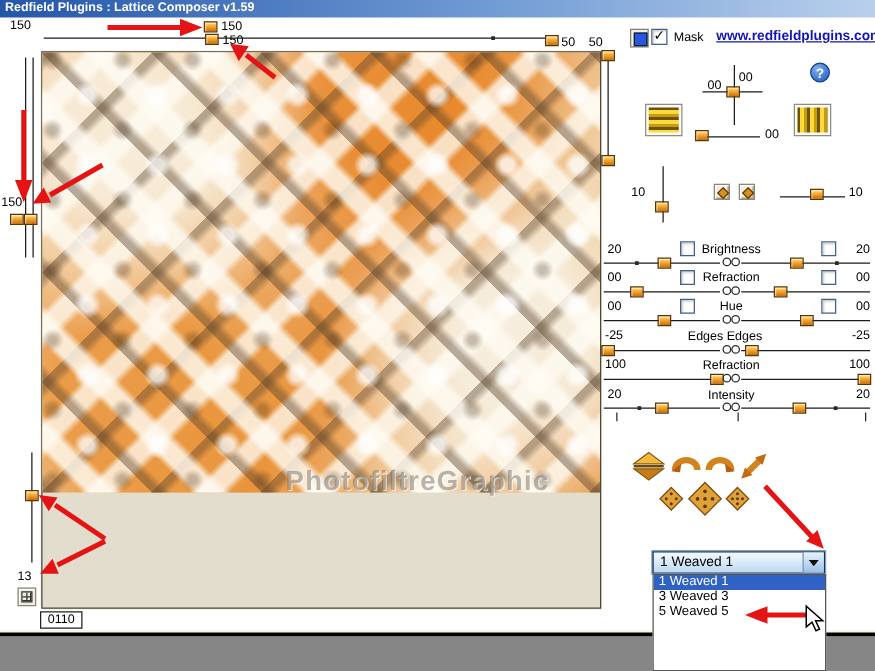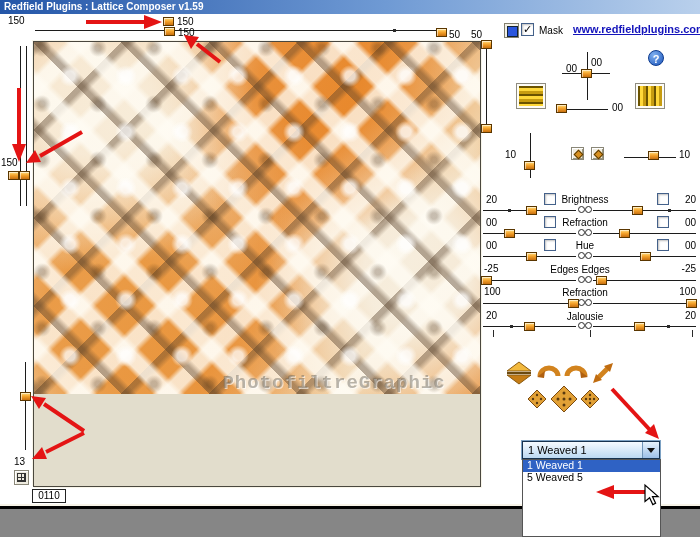--- a/index.html
+++ b/index.html
@@ -30,22 +30,22 @@
       repeating-linear-gradient(45deg,rgba(85,62,40,.42) 0 5px,rgba(255,255,255,0) 11px 22px,rgba(255,252,244,.8) 27px 39px,rgba(255,255,255,0) 45px 62px),
       repeating-linear-gradient(135deg,rgba(85,62,40,.40) 0 5px,rgba(255,255,255,0) 11px 22px,rgba(255,252,244,.75) 27px 39px,rgba(255,255,255,0) 45px 62px),
       radial-gradient(circle at 12% 18%,rgba(248,238,220,.9) 0 10%,rgba(248,238,220,0) 34%),
       radial-gradient(circle at 62% 10%,rgba(232,135,42,.85) 0 12%,rgba(232,135,42,0) 38%),
       radial-gradient(circle at 18% 78%,rgba(233,148,58,.9) 0 14%,rgba(233,148,58,0) 42%),
       radial-gradient(circle at 86% 66%,rgba(247,240,226,.9) 0 12%,rgba(247,240,226,0) 36%),
       linear-gradient(118deg,#eeab66 0%,#f5e6cd 28%,#e99440 55%,#f1d2a8 78%,#e78c32 100%);
     background-size:56px 56px,56px 56px,auto,auto,auto,auto,auto,auto,auto;
     background-position:8px 6px,36px 34px,0 0,0 0,0 0,0 0,0 0,0 0,0 0;}
   .watermark{position:absolute;left:170px;top:330px;width:260px;text-align:center;
-             font-size:19px;font-weight:bold;letter-spacing:1px;color:rgba(116,110,98,.5);
-             text-shadow:1px 1px 0 rgba(255,255,255,.6);font-family:Liberation Mono, monospace;}
+             font-size:22px;font-weight:bold;letter-spacing:1px;color:rgba(116,110,98,.5);
+             text-shadow:1px 1px 0 rgba(255,255,255,.6);}
   .swatch-btn{position:absolute;border:1px solid #8f8c80;background:#fdfcf6;padding:2px;box-sizing:content-box;}
   .swatch-inner{width:24px;height:20px;}
   .stripes-h{background:repeating-linear-gradient(180deg,#6b5300 0 2px,#ffd83a 2px 5px,#c79c10 5px 8px);}
   .stripes-v{background:repeating-linear-gradient(90deg,#6b5300 0 2px,#ffd83a 2px 5px,#c79c10 5px 8px);}
   .mini-btn{position:absolute;width:13px;height:13px;background:#efece0;border:1px solid #8a8778;
             box-sizing:border-box;box-shadow:inset 1px 1px 0 #fff,inset -1px -1px 0 #9a977f;}
   .mini-diamond{position:absolute;left:3px;top:3px;width:5px;height:5px;transform:rotate(45deg);
             background:#d89020;border:1px solid #5a3a00;}
   .help-icon{position:absolute;left:648px;top:50px;width:16px;height:16px;border-radius:50%;
              background:radial-gradient(circle at 35% 30%,#7fb0f0,#1c55bb);border:1px solid #0c3a8e;
@@ -224,21 +224,21 @@
         <i style="left:7px;"></i>
       </span>
     <div class="track-h" style="left:593px;top:303px;width:103px;"></div>
     <div class="knob" style="left:686px;top:299px;"></div>
     <div class="lbl" style="left:672px;top:286px;width:24px;text-align:right;">100</div>
 
     <div class="lbl" style="left:486px;top:310px;">20</div>
     <div class="track-h" style="left:483px;top:326px;width:93px;"></div>
     <div class="dot" style="left:510px;top:325px;"></div>
     <div class="knob" style="left:524px;top:322px;"></div>
-    <div class="lbl" style="left:530px;top:311px;width:110px;text-align:center;">Jalousie</div>
+    <div class="lbl" style="left:530px;top:311px;width:110px;text-align:center;">Intensity</div>
     <span class="link-rings" style="left:578px;top:322px;">
         <i style="left:0;"></i>
         <i style="left:7px;"></i>
       </span>
     <div class="track-h" style="left:593px;top:326px;width:103px;"></div>
     <div class="dot" style="left:667px;top:325px;"></div>
     <div class="knob" style="left:634px;top:322px;"></div>
     <div class="lbl" style="left:672px;top:310px;width:24px;text-align:right;">20</div>
 
     <div class="tick" style="left:493px;top:330px;"></div>
@@ -290,20 +290,21 @@
     <div class="combo">
       <span>1 Weaved 1</span>
       <span class="combo-btn">
           <i></i>
         </span>
     </div>
   </div>
 
   <div class="list">
     <div class="list-item selected">1 Weaved 1</div>
+    <div class="list-item">3 Weaved 3</div>
     <div class="list-item">5 Weaved 5</div>
   </div>
 
   <svg class="overlay" viewBox="0 0 700 537">
     <g stroke="#e41414" stroke-width="4" fill="#e41414">
       <line x1="86" y1="22" x2="146" y2="22"></line>
         <polygon points="162,22 144,15 144,29" stroke="none"></polygon>
       <line x1="220" y1="62" x2="197" y2="44"></line>
         <polygon points="184,35 199,37 191,49" stroke="none"></polygon>
       <line x1="19" y1="88" x2="19" y2="146"></line>

